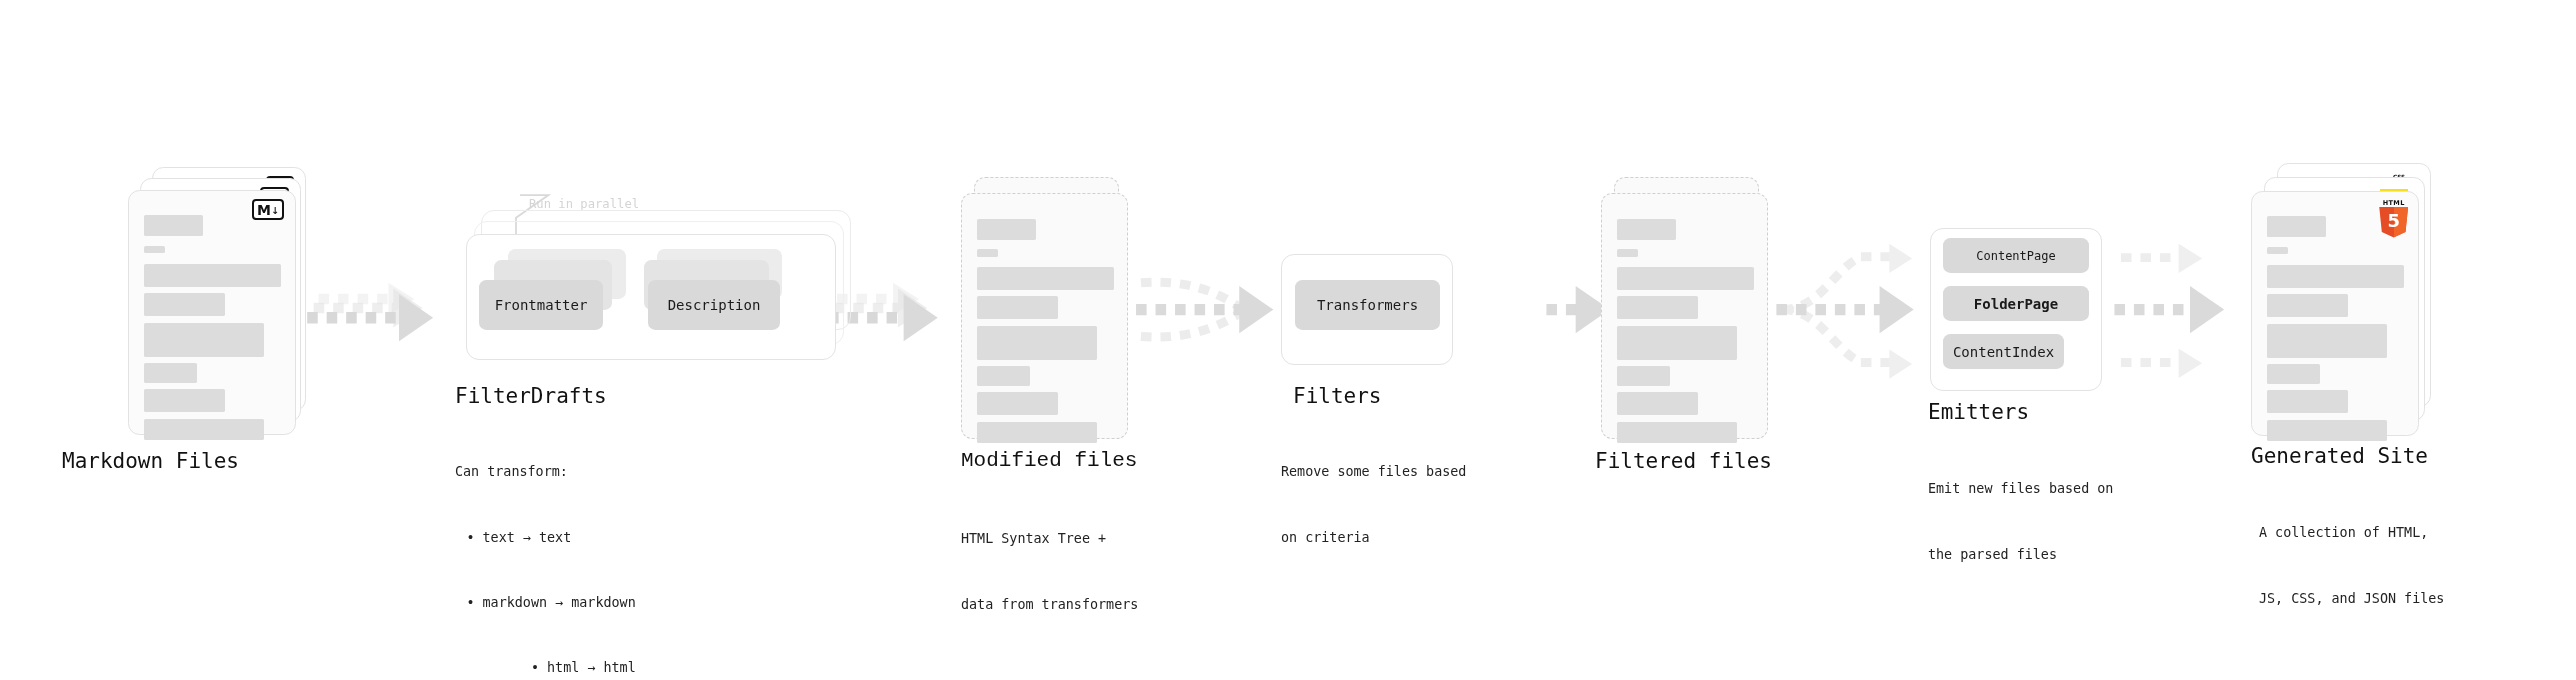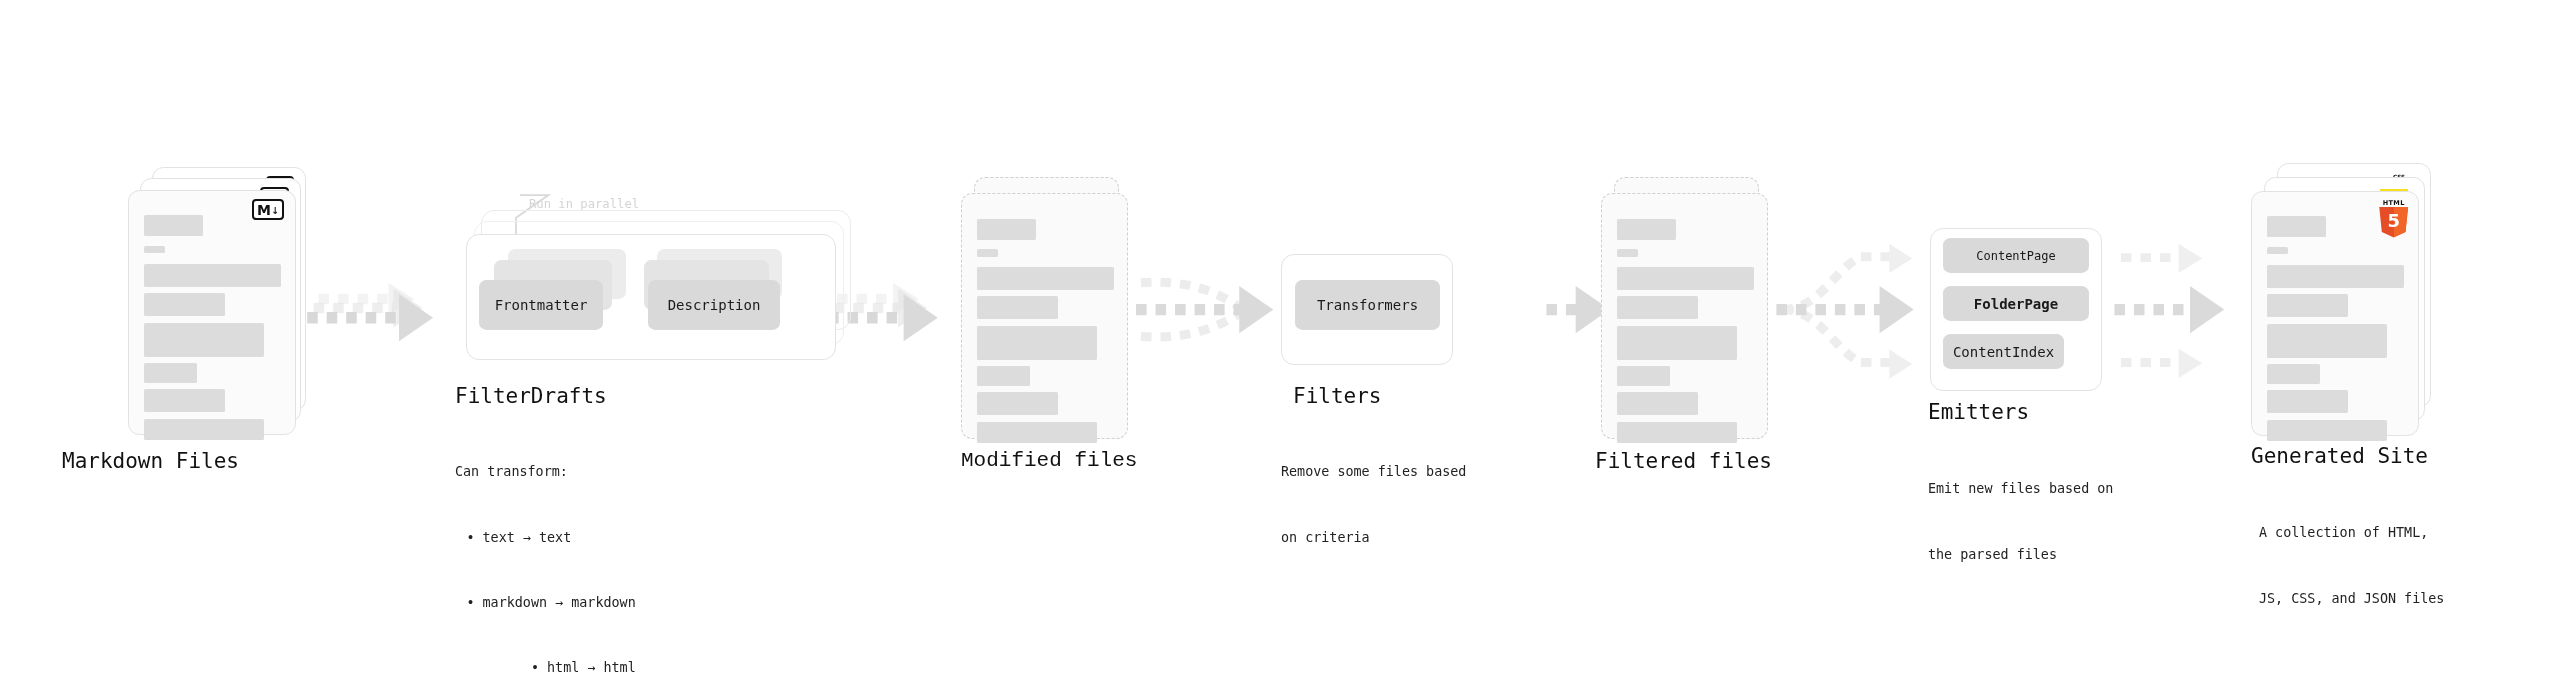--- a/index.html
+++ b/index.html
@@ -304,20 +304,24 @@
           <div class="bar" style="left: 14.6px; top: 73px; width: 137px; height: 23px;"></div>
           <div class="bar" style="left: 14.6px; top: 102px; width: 81px; height: 23px;"></div>
           <div class="bar" style="left: 14.6px; top: 132px; width: 120px; height: 34px;"></div>
           <div class="bar" style="left: 14.6px; top: 172px; width: 53px; height: 19.5px;"></div>
           <div class="bar" style="left: 14.6px; top: 198px; width: 81px; height: 23px;"></div>
           <div class="bar" style="left: 14.6px; top: 228px; width: 120px; height: 21px;"></div>
         </div>
     </div>
   </div>
   <div class="title" style="left:961px; top:449px;font-family:Liberation Mono, monospace;">Modified files</div>
+  <div class="sub" style="left:961px; top:485px;">
+    <div>HTML Syntax Tree +</div>
+    <div>data from transformers</div>
+  </div>
 
   <div class="frame" style="left:1281px; top:254px; width:172px; height:111px;"></div>
   <div class="chip" style="left:1295px; top:280px; width:145px; height:50px; font-size:14px;">
     <span>Transformers</span>
   </div>
   <div class="title" style="left:1281px; top:384px;margin-left:12px;">Filters</div>
   <div class="sub" style="left:1281px; top:418px;">
     <div>Remove some files based</div>
     <div>on criteria</div>
   </div>

